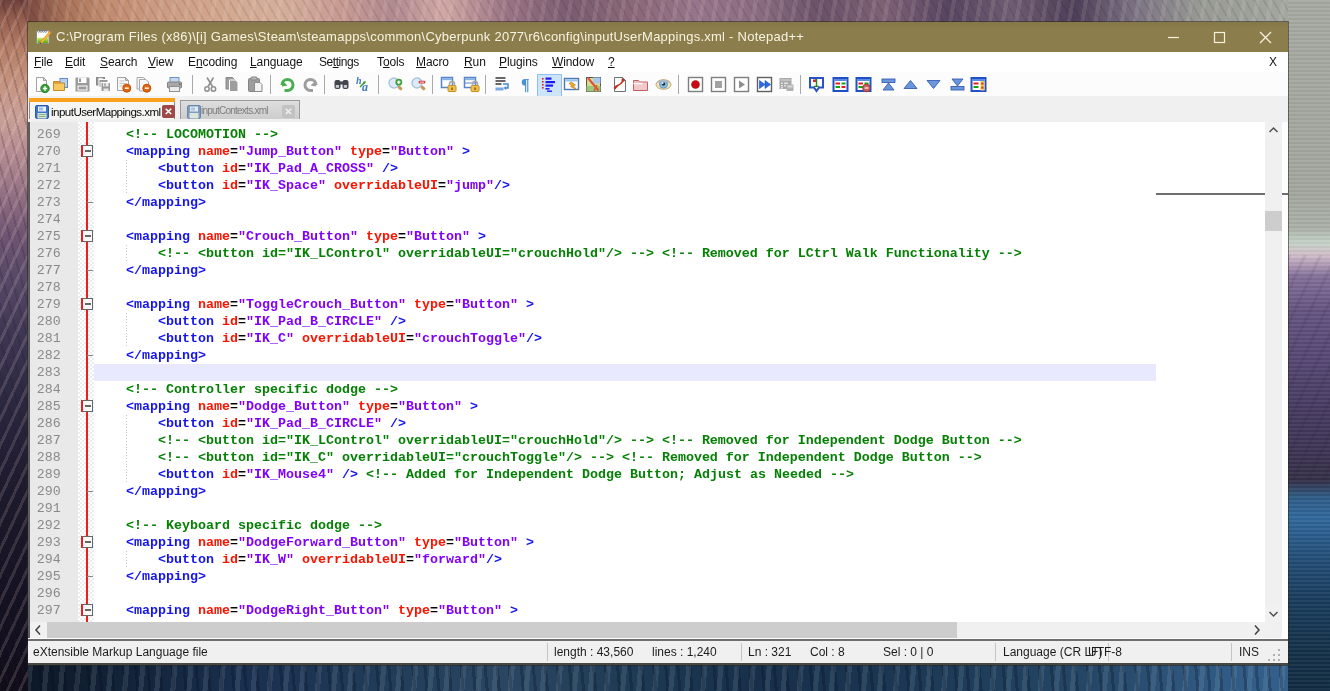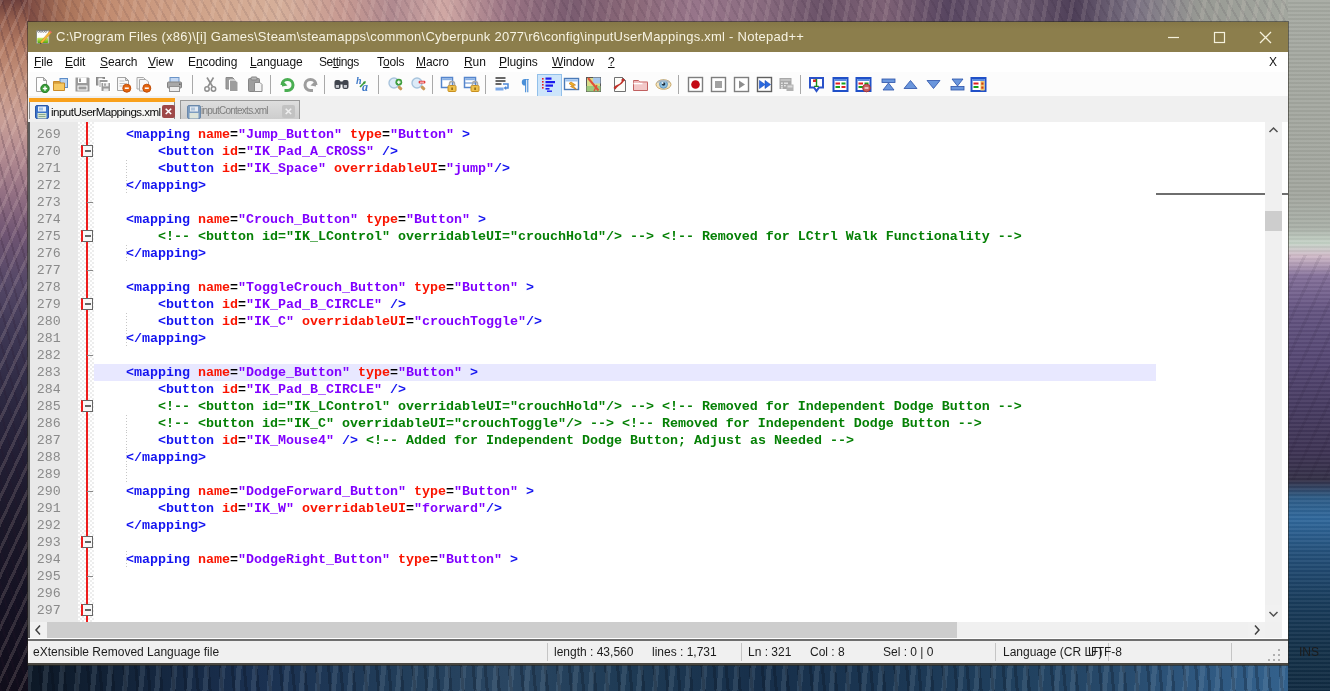--- a/index.html
+++ b/index.html
@@ -461,41 +461,44 @@
 
   <div id="ed" class="abs">
     <div id="lnmargin" class="abs"></div>
     <div id="foldmargin" class="abs"></div>
     <div id="redline" class="abs"></div>
     <div id="hiline" class="abs"></div>
     <span id="linenos"><div class="abs ln" style="top:4px">269</div><div class="abs ln" style="top:21px">270</div><div class="abs ln" style="top:38px">271</div><div class="abs ln" style="top:55px">272</div><div class="abs ln" style="top:72px">273</div><div class="abs ln" style="top:89px">274</div><div class="abs ln" style="top:106px">275</div><div class="abs ln" style="top:123px">276</div><div class="abs ln" style="top:140px">277</div><div class="abs ln" style="top:157px">278</div><div class="abs ln" style="top:174px">279</div><div class="abs ln" style="top:191px">280</div><div class="abs ln" style="top:208px">281</div><div class="abs ln" style="top:225px">282</div><div class="abs ln" style="top:242px">283</div><div class="abs ln" style="top:259px">284</div><div class="abs ln" style="top:276px">285</div><div class="abs ln" style="top:293px">286</div><div class="abs ln" style="top:310px">287</div><div class="abs ln" style="top:327px">288</div><div class="abs ln" style="top:344px">289</div><div class="abs ln" style="top:361px">290</div><div class="abs ln" style="top:378px">291</div><div class="abs ln" style="top:395px">292</div><div class="abs ln" style="top:412px">293</div><div class="abs ln" style="top:429px">294</div><div class="abs ln" style="top:446px">295</div><div class="abs ln" style="top:463px">296</div><div class="abs ln" style="top:480px">297</div><div class="abs ln" style="top:497px">298</div></span>
     <span id="foldmarks"><div class="fbox" style="top:23px"></div><div class="fbox" style="top:108px"></div><div class="fbox" style="top:176px"></div><div class="fbox" style="top:278px"></div><div class="fbox" style="top:414px"></div><div class="fbox" style="top:482px"></div><div class="ftick" style="top:80px"></div><div class="ftick" style="top:148px"></div><div class="ftick" style="top:233px"></div><div class="ftick" style="top:369px"></div><div class="ftick" style="top:454px"></div></span>
     <span id="guides"><div class="iguide" style="top:38px"></div><div class="iguide" style="top:55px"></div><div class="iguide" style="top:123px"></div><div class="iguide" style="top:191px"></div><div class="iguide" style="top:208px"></div><div class="iguide" style="top:293px"></div><div class="iguide" style="top:310px"></div><div class="iguide" style="top:327px"></div><div class="iguide" style="top:344px"></div><div class="iguide" style="top:429px"></div></span>
     <div id="code" class="abs">
+        <div>    <span class="cm">&lt;!-- LOCOMOTION --&gt;</span></div>
         <div>    <span class="tg">&lt;mapping</span> <span class="at">name</span>=<span class="vl">"Jump_Button"</span> <span class="at">type</span>=<span class="vl">"Button"</span> <span class="tg">&gt;</span></div>
         <div>        <span class="tg">&lt;button</span> <span class="at">id</span>=<span class="vl">"IK_Pad_A_CROSS"</span> <span class="tg">/&gt;</span></div>
         <div>        <span class="tg">&lt;button</span> <span class="at">id</span>=<span class="vl">"IK_Space"</span> <span class="at">overridableUI</span>=<span class="vl">"jump"</span><span class="tg">/&gt;</span></div>
         <div>    <span class="tg">&lt;/mapping&gt;</span></div>
         <div> </div>
         <div>    <span class="tg">&lt;mapping</span> <span class="at">name</span>=<span class="vl">"Crouch_Button"</span> <span class="at">type</span>=<span class="vl">"Button"</span> <span class="tg">&gt;</span></div>
         <div>        <span class="cm">&lt;!-- &lt;button id="IK_LControl" overridableUI="crouchHold"/&gt; --&gt; &lt;!-- Removed for LCtrl Walk Functionality --&gt;</span></div>
         <div>    <span class="tg">&lt;/mapping&gt;</span></div>
         <div> </div>
         <div>    <span class="tg">&lt;mapping</span> <span class="at">name</span>=<span class="vl">"ToggleCrouch_Button"</span> <span class="at">type</span>=<span class="vl">"Button"</span> <span class="tg">&gt;</span></div>
         <div>        <span class="tg">&lt;button</span> <span class="at">id</span>=<span class="vl">"IK_Pad_B_CIRCLE"</span> <span class="tg">/&gt;</span></div>
         <div>        <span class="tg">&lt;button</span> <span class="at">id</span>=<span class="vl">"IK_C"</span> <span class="at">overridableUI</span>=<span class="vl">"crouchToggle"</span><span class="tg">/&gt;</span></div>
         <div>    <span class="tg">&lt;/mapping&gt;</span></div>
         <div> </div>
+        <div>    <span class="cm">&lt;!-- Controller specific dodge --&gt;</span></div>
         <div>    <span class="tg">&lt;mapping</span> <span class="at">name</span>=<span class="vl">"Dodge_Button"</span> <span class="at">type</span>=<span class="vl">"Button"</span> <span class="tg">&gt;</span></div>
         <div>        <span class="tg">&lt;button</span> <span class="at">id</span>=<span class="vl">"IK_Pad_B_CIRCLE"</span> <span class="tg">/&gt;</span></div>
         <div>        <span class="cm">&lt;!-- &lt;button id="IK_LControl" overridableUI="crouchHold"/&gt; --&gt; &lt;!-- Removed for Independent Dodge Button --&gt;</span></div>
         <div>        <span class="cm">&lt;!-- &lt;button id="IK_C" overridableUI="crouchToggle"/&gt; --&gt; &lt;!-- Removed for Independent Dodge Button --&gt;</span></div>
         <div>        <span class="tg">&lt;button</span> <span class="at">id</span>=<span class="vl">"IK_Mouse4"</span> <span class="tg">/&gt;</span> <span class="cm">&lt;!-- Added for Independent Dodge Button; Adjust as Needed --&gt;</span></div>
         <div>    <span class="tg">&lt;/mapping&gt;</span></div>
         <div> </div>
+        <div>    <span class="cm">&lt;!-- Keyboard specific dodge --&gt;</span></div>
         <div>    <span class="tg">&lt;mapping</span> <span class="at">name</span>=<span class="vl">"DodgeForward_Button"</span> <span class="at">type</span>=<span class="vl">"Button"</span> <span class="tg">&gt;</span></div>
         <div>        <span class="tg">&lt;button</span> <span class="at">id</span>=<span class="vl">"IK_W"</span> <span class="at">overridableUI</span>=<span class="vl">"forward"</span><span class="tg">/&gt;</span></div>
         <div>    <span class="tg">&lt;/mapping&gt;</span></div>
         <div> </div>
         <div>    <span class="tg">&lt;mapping</span> <span class="at">name</span>=<span class="vl">"DodgeRight_Button"</span> <span class="at">type</span>=<span class="vl">"Button"</span> <span class="tg">&gt;</span></div>
       </div>
   </div>
   <div id="edborder" class="abs"></div>
 
   <div id="vscroll" class="abs"></div>
@@ -512,34 +515,34 @@
       <path d="M10 3.5 L6 8 L10 12.5" fill="none" stroke="#404040" stroke-width="1.5"></path>
     </svg>
   <svg class="abs sbtn" style="left:1220px;top:600px;width:17px;height:16px;background:#f1f1f1" viewBox="0 0 17 16">
       <path d="M7 3.5 L11 8 L7 12.5" fill="none" stroke="#404040" stroke-width="1.5"></path>
     </svg>
   <div class="abs" style="left:1237px;top:600px;width:17px;height:16px;background:#f0f0f0"></div>
 
   <div id="stline" class="abs"></div>
   <div class="abs" style="left:0;top:641px;width:1260px;height:2px;background:#494741"></div>
   <div id="status" class="abs">
-    <span style="left:5px">eXtensible Removed Language file</span>
+    <span style="left:5px">eXtensible Markup Language file</span>
     <div class="ssep" style="left:519px"></div>
     <span style="left:526px">length : 43,560</span>
-    <span style="left:624px">lines : 1,731</span>
+    <span style="left:624px">lines : 1,240</span>
     <div class="ssep" style="left:713px"></div>
     <span style="left:720px">Ln : 321</span>
     <span style="left:782px">Col : 8</span>
     <span style="left:855px">Sel : 0 | 0</span>
     <div class="ssep" style="left:967px"></div>
     <span style="left:975px">Language (CR LF)</span>
     <div class="ssep" style="left:1080px"></div>
     <span style="left:1060px">UTF-8</span>
     <div class="ssep" style="left:1203px"></div>
-    <span style="left:1271px">INS</span>
+    <span style="left:1211px">INS</span>
     <svg class="abs" style="left:1240px;top:8px" width="14" height="14" viewBox="0 0 14 14">
         <g fill="#b0b0b0">
           <rect x="10" y="10" width="2" height="2"></rect>
           <rect x="10" y="5" width="2" height="2"></rect>
           <rect x="5" y="10" width="2" height="2"></rect>
           <rect x="10" y="0" width="2" height="2"></rect>
           <rect x="5" y="5" width="2" height="2"></rect>
           <rect x="0" y="10" width="2" height="2"></rect>
         </g>
       </svg>

